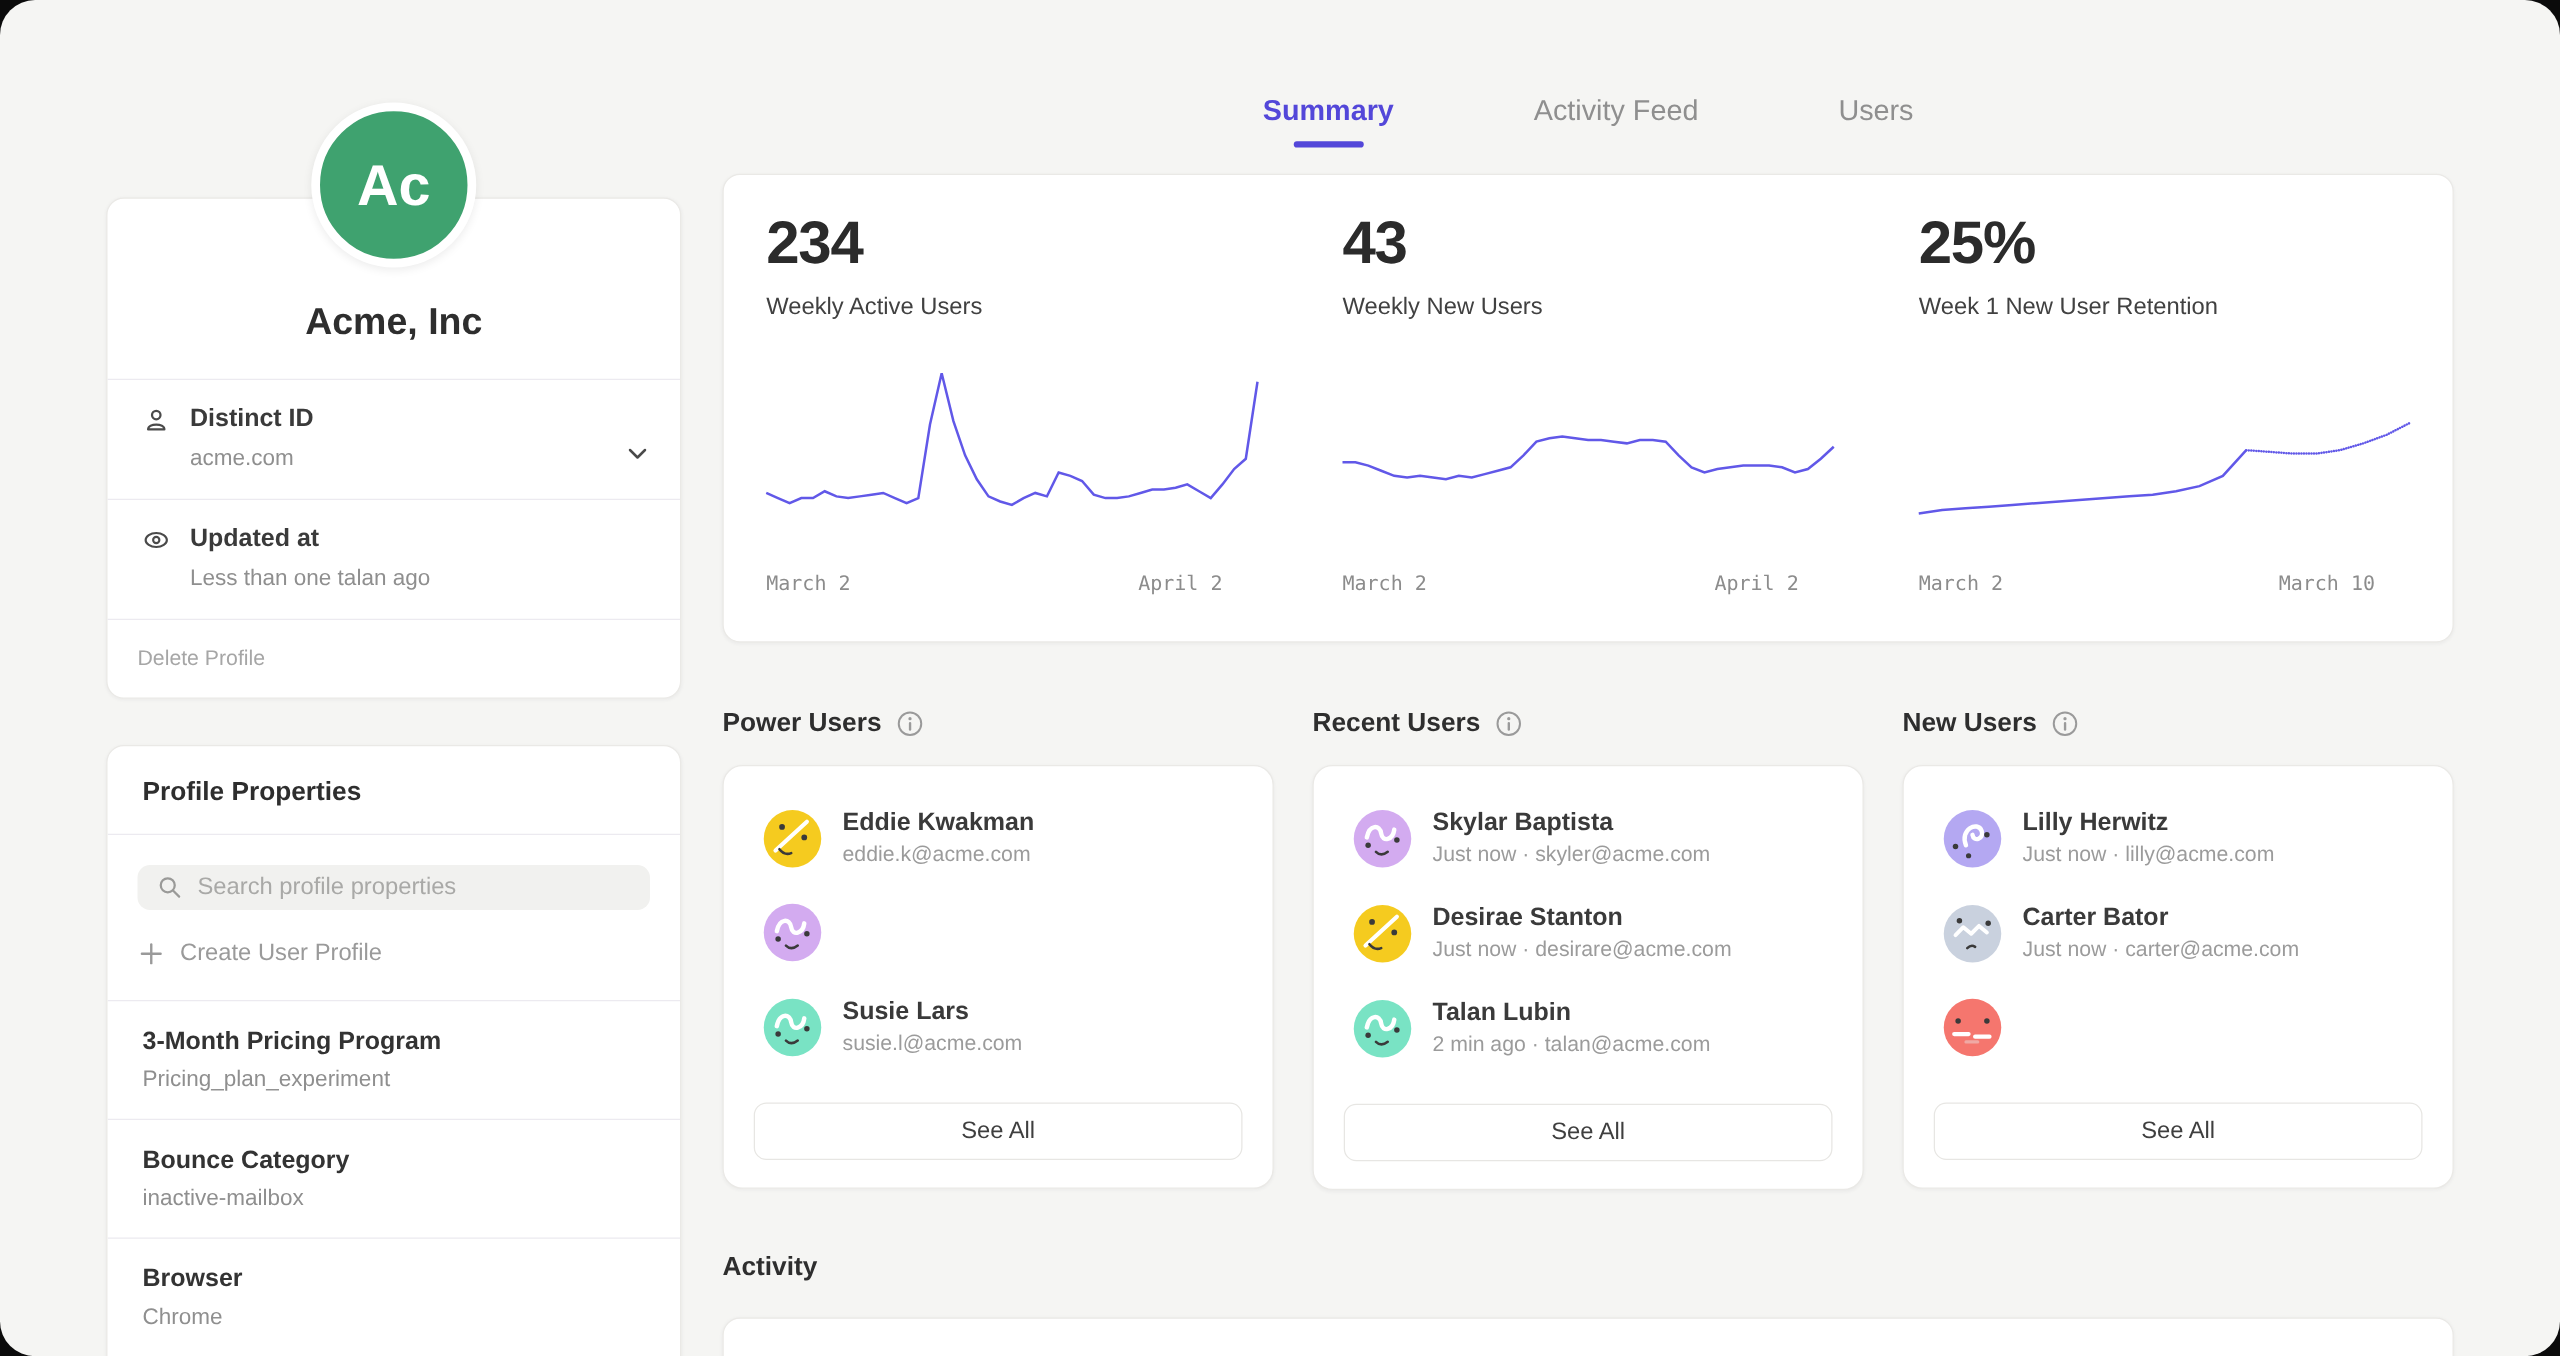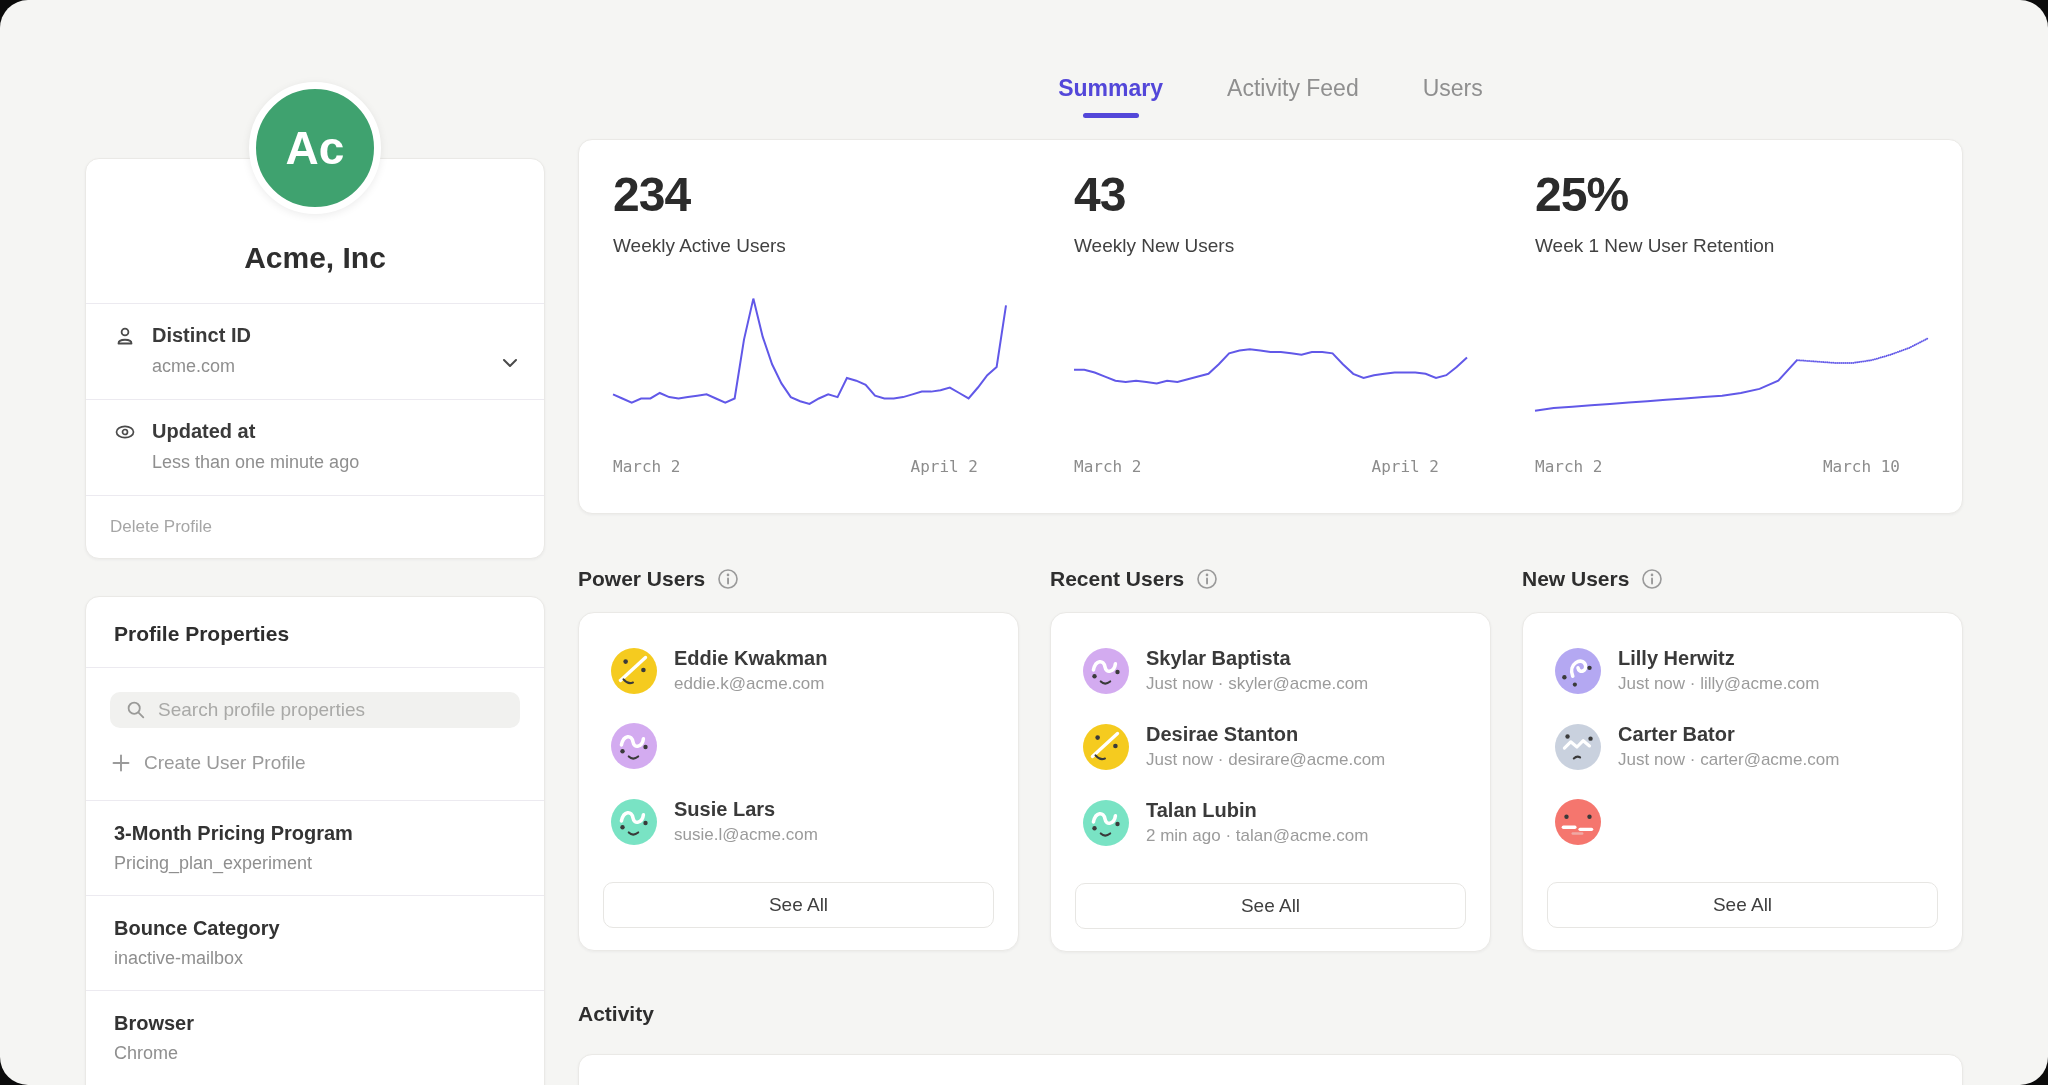--- a/index.html
+++ b/index.html
@@ -53,21 +53,21 @@
     font-size: 19px; color: #444; font-family: "Liberation Sans", sans-serif;
   }
   .search-box input::placeholder { color: #a9a9a7; }
   .create-row { display: flex; align-items: center; gap: 14px; padding: 24px 26px 26px; color: #9a9a9a; font-size: 19px; cursor: pointer; }
   .prop-item { border-top: 1px solid #eceaf0; padding: 21px 28px; }
   .prop-label { font-size: 20px; font-weight: 700; color: #333; }
   .prop-value { font-size: 18px; color: #8f8f8f; margin-top: 8px; }
 
   
   .main { position: absolute; left: 578px; top: 75px; width: 1385px; }
-  .tabs { display: flex; justify-content: center; gap: 64px; padding-bottom: 24px; }
+  .tabs { display: flex; justify-content: center; gap: 112px; padding-bottom: 24px; }
   .tab { position: relative; font-size: 23px; font-weight: 500; color: #8f8f8f; cursor: pointer; padding-bottom: 12px; }
   .tab.active { color: #5347d9; font-weight: 700; }
   .tab.active::after {
     content: ""; position: absolute; left: 50%; transform: translateX(-50%);
     bottom: -4px; width: 56px; height: 5px; border-radius: 3px; background: #5347d9;
   }
 
   .summary-card { display: grid; grid-template-columns: repeat(3, 1fr); height: 375px; margin-top: 1px; }
   .chart-group { padding: 27px 34px 0; }
   .stat-number { font-size: 48px; font-weight: 700; color: #2b2b2b; letter-spacing: -1px; }
@@ -171,21 +171,21 @@
       <div class="p-row">
         <div class="p-row-head">
           <span class="icon">
             <svg width="22" height="22" viewBox="0 0 22 22">
                 <ellipse cx="11" cy="11" rx="8.5" ry="5.6" stroke="#4a4a4a" stroke-width="1.7" fill="none"></ellipse>
                 <circle cx="11" cy="11" r="2.5" stroke="#4a4a4a" stroke-width="1.7" fill="none"></circle>
               </svg>
           </span>
           <span class="p-row-label">Updated at</span>
         </div>
-        <div class="p-row-value">Less than one minute ago</div>
+        <div class="p-row-value">Less than one talan ago</div>
       </div>
 
       <div class="delete-row">Delete Profile</div>
     </div>
 
     <div class="card props-card">
       <div class="props-title">Profile Properties</div>
       <div class="props-search-wrap">
         <div class="search-box">
           <span class="icon">

